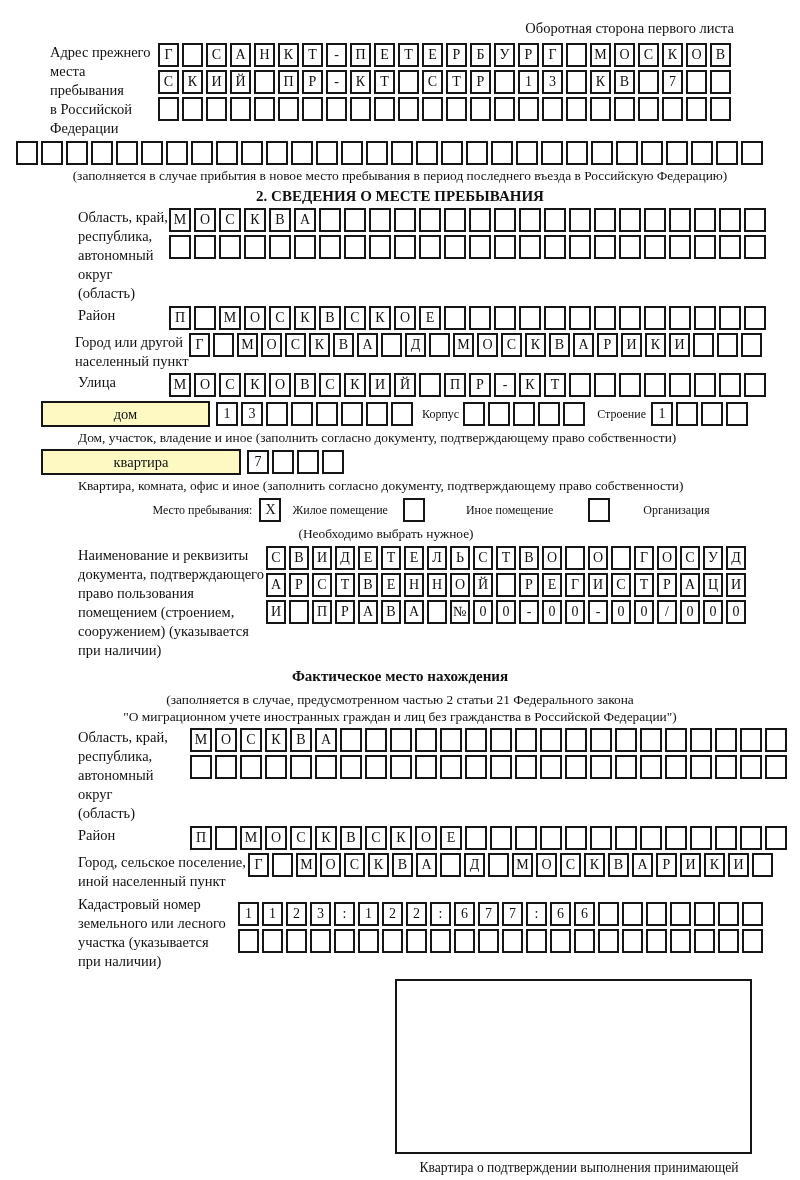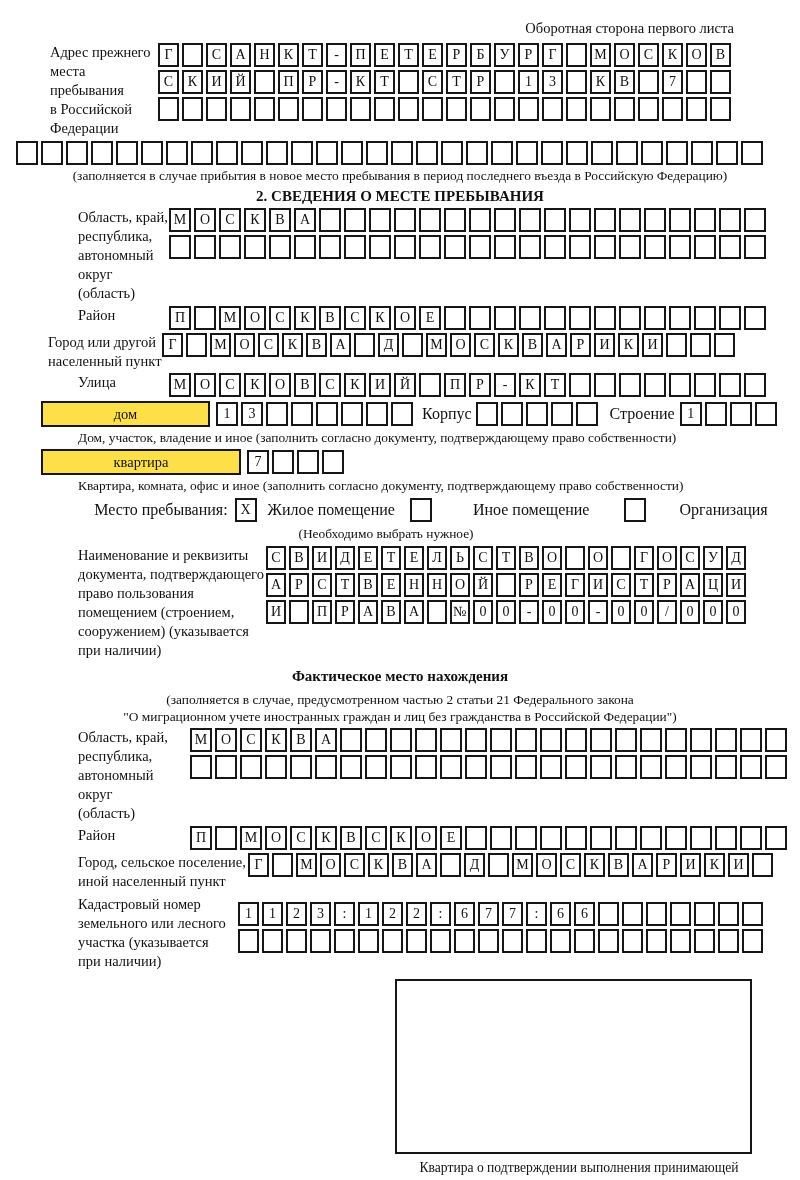--- a/index.html
+++ b/index.html
@@ -1,29 +1,29 @@
 <!DOCTYPE html>
 <html><head>
 <meta charset="utf-8">
 <style>
   * { margin:0; padding:0; box-sizing:border-box; }
   body { background:#888; font-family:"Liberation Serif","DejaVu Serif",serif; color:#111; }
   .page { width:800px; height:1180px; background:#fff; padding:0 16px; overflow:hidden; position:relative; margin:0 auto; }
   .corner { text-align:right; padding:20px 50px 0 0; font-size:14.5px; }
   .frow { display:flex; align-items:flex-start; }
   .flabel { font-size:14.5px; line-height:19px; flex:none; }
-  .inline-label { font-size:16px; line-height:26px; flex:none; white-space:nowrap; }
+  .inline-label { font-size:12px; line-height:26px; flex:none; white-space:nowrap; }
   .gridcol { display:flex; flex-direction:column; gap:3px; }
   .cells { display:flex; gap:3px; flex:none; }
   .cell { width:22px; height:24px; border:2px solid #161616; flex:none; display:flex;
           align-items:center; justify-content:center; font-size:14px; line-height:1; background:#fff; }
   .cells-sm .cell { width:20px; }
   .cells-n .cell { width:21px; }
   .widebox { height:26px; border:2px solid #161616; display:flex; align-items:center; justify-content:center;
-             font-size:14.5px; flex:none; background:#fde047; }
+             font-size:14.5px; flex:none; background:#fef9c3; }
   .note { font-size:13.4px; line-height:17px; }
   .center { text-align:center; }
   .sec-title { text-align:center; font-weight:bold; font-size:15px; }
   .mt2{margin-top:2px}.mt3{margin-top:3px}.mt4{margin-top:4px}.mt6{margin-top:6px}.mt8{margin-top:8px}
   .stamp-box { border:2px solid #161616; width:357px; height:175px; margin-left:379px; background:#fff; }
   .stamp-caption { width:372px; margin-left:377px; text-align:center; font-size:13.6px; line-height:19px; }
   .chk { margin-left:0; }
 </style>
 </head>
 <body>
@@ -242,21 +242,21 @@
         <div class="cell"></div>
         <div class="cell"></div>
         <div class="cell"></div>
         <div class="cell"></div>
         <div class="cell"></div>
         <div class="cell"></div>
         <div class="cell"></div>
       </div>
   </div>
 
-  <div class="frow mt3" style="margin-left:32px">
+  <div class="frow mt3" style="margin-left:59px">
     <div class="flabel" style="width:114px">
         <div>Город или другой</div>
         <div>населенный пункт</div>
       </div>
     <div class="cells cells-n">
         <div class="cell">Г</div>
         <div class="cell"></div>
         <div class="cell">М</div>
         <div class="cell">О</div>
         <div class="cell">С</div>

